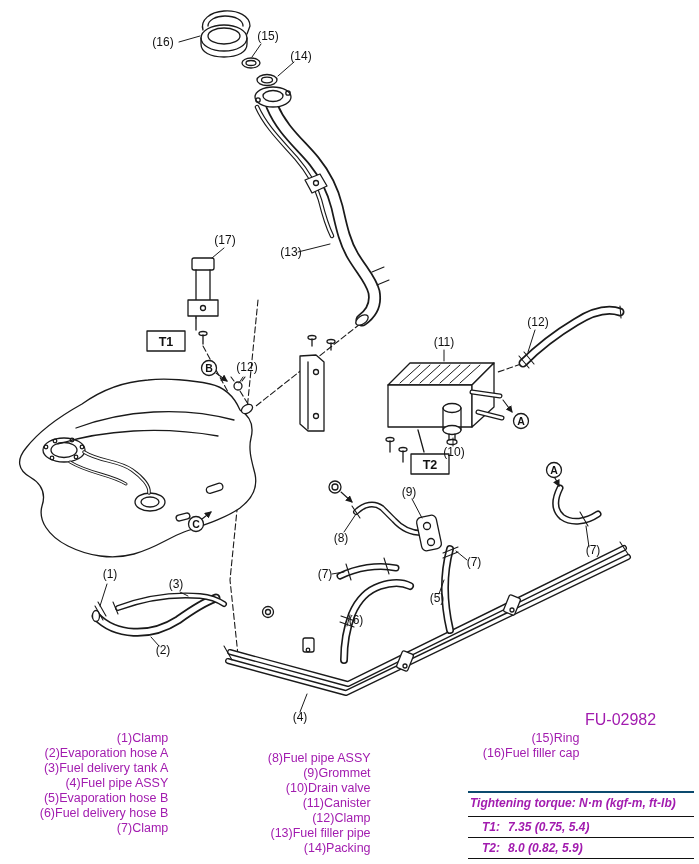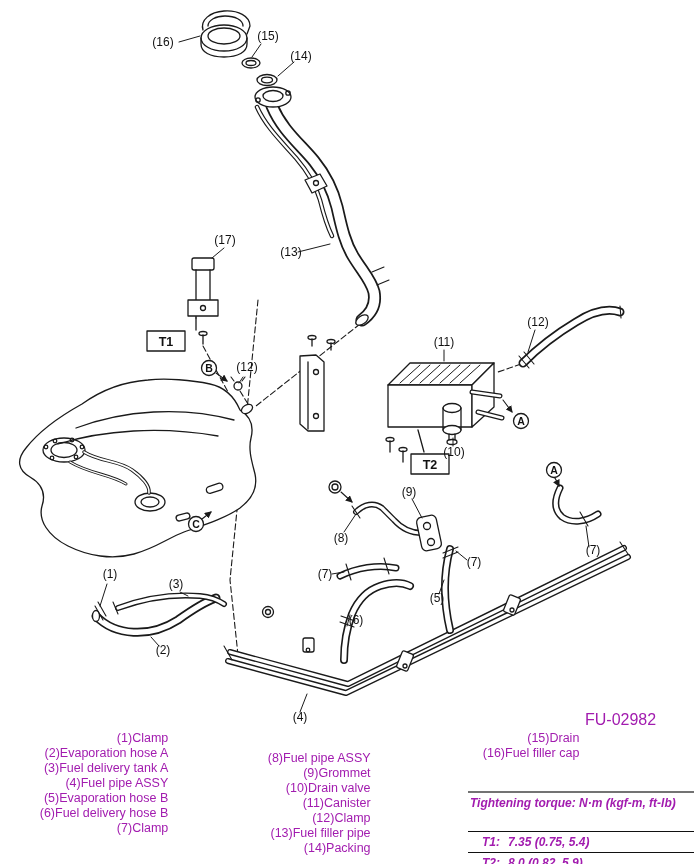--- a/index.html
+++ b/index.html
@@ -9,21 +9,21 @@
   .conn{font-size:10.5px;font-weight:bold;fill:#111;}
   .tbox{font-size:12.5px;font-weight:bold;fill:#111;}
   .legend-col{position:absolute;top:731px;font-size:12.5px;}
   #legend-col-1{left:22px;}
   #legend-col-2{left:250px;margin-top:20px;}
   #legend-col-3{left:472px;}
   .legend-row{height:15px;line-height:15px;white-space:nowrap;text-align:right;}
   .legend-num{display:inline-block;width:33px;}
   #figure-id{position:absolute;left:585px;top:711px;font-size:16px;}
   #torque{position:absolute;left:468px;top:791px;width:226px;font-size:12px;font-weight:bold;font-style:italic;}
-  .t-title{border-top:2px solid #737373;border-bottom:1.5px solid #111;padding:3px 0 21px 2px;}
+  .t-title{border-top:2px solid #0c4a6e;border-bottom:1.5px solid #111;padding:3px 0 6px 2px;}
   .t-row{border-bottom:1.5px solid #111;padding:3px 0 3px 14px;font-style:italic;}
   .t-lbl{display:inline-block;width:26px;}
 </style>
 </head>
 <body>
 
 <div id="page">
 
   <svg id="diagram" width="699" height="730" viewBox="0 0 699 730">
     <defs>
@@ -324,21 +324,21 @@
     <div class="legend-row"><span class="legend-num">(8)</span><span>Fuel pipe ASSY</span></div>
     <div class="legend-row"><span class="legend-num">(9)</span><span>Grommet</span></div>
     <div class="legend-row"><span class="legend-num">(10)</span><span>Drain valve</span></div>
     <div class="legend-row"><span class="legend-num">(11)</span><span>Canister</span></div>
     <div class="legend-row"><span class="legend-num">(12)</span><span>Clamp</span></div>
     <div class="legend-row"><span class="legend-num">(13)</span><span>Fuel filler pipe</span></div>
     <div class="legend-row"><span class="legend-num">(14)</span><span>Packing</span></div>
   </div>
 
   <div class="legend-col" id="legend-col-3">
-    <div class="legend-row"><span class="legend-num">(15)</span><span>Drain</span></div>
+    <div class="legend-row"><span class="legend-num">(15)</span><span>Ring</span></div>
     <div class="legend-row"><span class="legend-num">(16)</span><span>Fuel filler cap</span></div>
   </div>
 
   <div id="figure-id">FU-02982</div>
 
   <div id="torque">
     <div class="t-title">Tightening torque: N·m (kgf-m, ft-lb)</div>
     <div class="t-row"><span class="t-lbl">T1:</span><span>7.35 (0.75, 5.4)</span></div>
     <div class="t-row"><span class="t-lbl">T2:</span><span>8.0 (0.82, 5.9)</span></div>
   </div>

